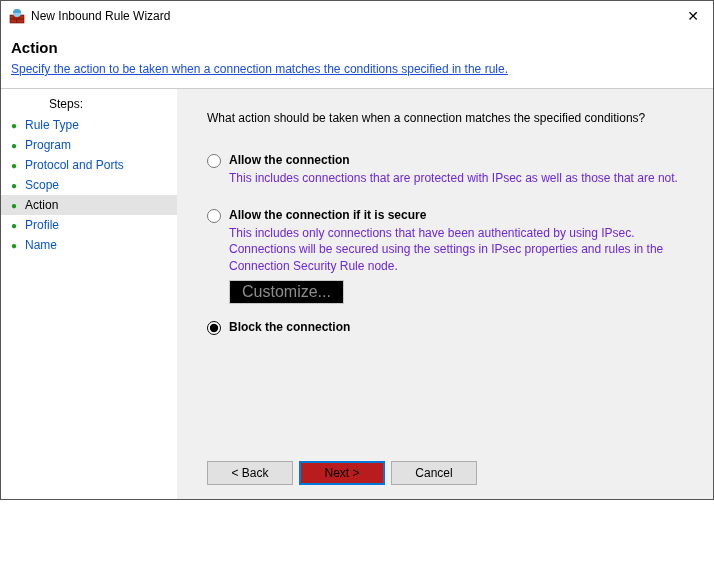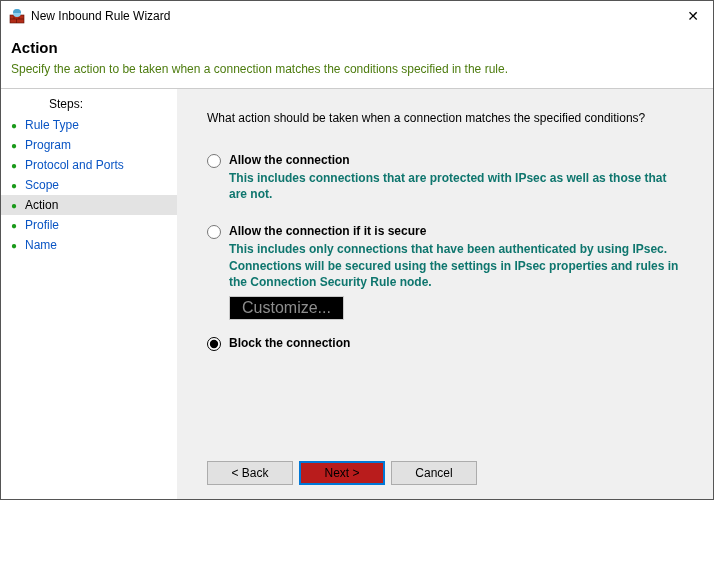--- a/index.html
+++ b/index.html
@@ -17,21 +17,21 @@
   .titlebar .app-icon { width: 16px; height: 16px; margin-right: 6px; }
   .titlebar .title { flex: 1; }
   .titlebar .close {
     width: 40px; height: 30px; display:flex; align-items:center; justify-content:center;
     margin: -0px -8px 0 0; font-size: 14px; cursor: default;
   }
   .header {
     padding: 8px 12px 4px 10px;
   }
   .header h1 { font-size: 15px; font-weight: bold; margin-bottom: 6px; }
-  .header p { font-size: 12px; color: #4d7c0f; }
+  .header p { font-size: 12px; color: #1d4ed8; text-decoration: underline; }
   .divider-under-header { border-top:1px solid #ccc; margin: 8px 0 0 0; }
   .body {
     flex:1; display:flex; min-height:0;
   }
   .sidebar {
     width: 176px; padding: 8px 0 0 0; font-size: 12px;
     border-right: 0;
   }
   .sidebar-title { font-weight: normal; padding: 0 4px 4px 8px; margin-left: 40px; }
   .steps { list-style: none; }
@@ -44,21 +44,21 @@
   .steps li.current .bullet { color:#1a9a1a; }
   .main {
     flex:1; background:#f0f0f0; padding: 22px 30px 14px 30px;
     display:flex; flex-direction:column; font-size:12px;
   }
   .prompt { color:#000; margin-bottom: 28px; }
   .option { display:flex; align-items:flex-start; gap:8px; margin-bottom: 16px; }
   .option input[type=radio] { width:14px; height:14px; margin-top:1px; accent-color:#000; }
   .option .text { flex:1; }
   .option .label { font-weight: bold; margin-bottom:3px; }
-  .option .desc { color:#0f766e; line-height:1.35; margin-bottom:6px;font-weight:bold; }
+  .option .desc { color:#6d28d9; line-height:1.35; margin-bottom:6px; }
   .btn-customize {
     background:#000000; border:1px solid #c8c8c8; color:#8d8d8d;
     padding: 2px 12px; font-size:16px;
   }
   .footer {
     margin-top:auto; display:flex; gap:6px;
     padding-top:10px;
   }
   .footer button {
     width:86px; height:24px; font-size:12px;

